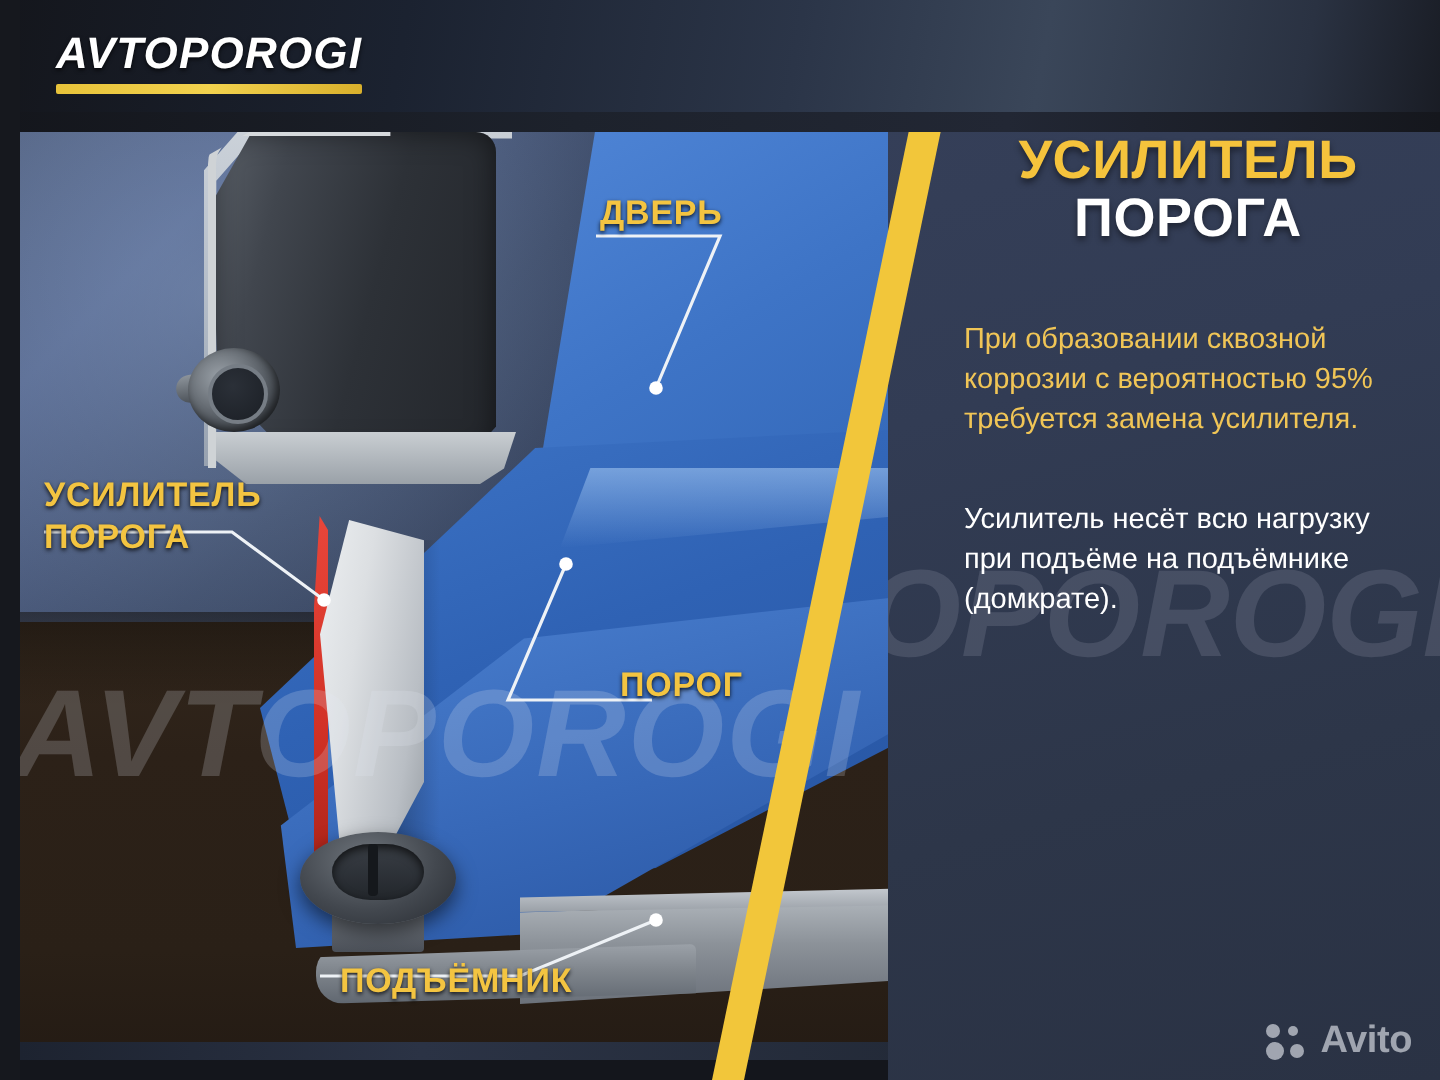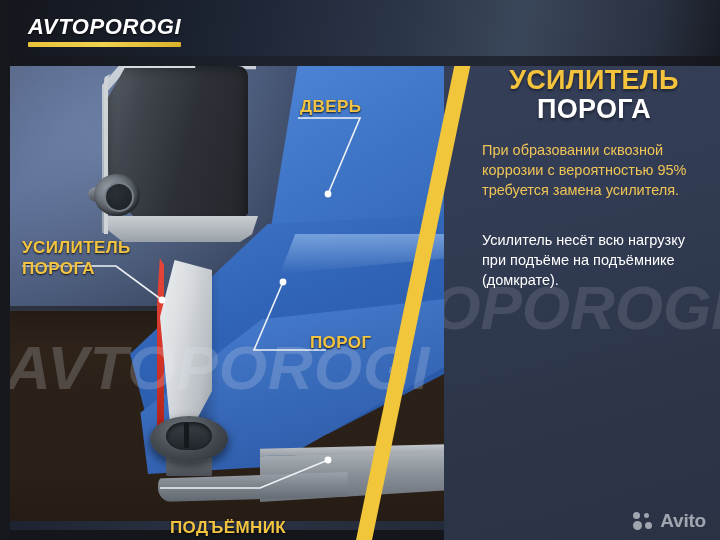--- a/index.html
+++ b/index.html
@@ -253,21 +253,21 @@
   }
   .head .l1{display:block;font-size:27px;color:#f5c33c;text-shadow:0 2px 3px rgba(0,0,0,.45);}
   .head .l2{display:block;font-size:27px;color:#ffffff;text-shadow:0 2px 3px rgba(0,0,0,.45);}
 
   .para{
     font-size:14.5px;line-height:1.38;font-weight:400;
     margin-top:26px;
   }
   .para.gold{color:#f0c556;}
   .para.white{color:#ffffff;}
-  #p1{margin-top:16px;}
+  #p1{margin-top:36px;}
   #p2{margin-top:30px;}
   #p3{margin-top:30px;}
 
   
   .avito{
     position:absolute;right:14px;bottom:10px;z-index:35;
     display:flex;align-items:center;gap:5px;opacity:.62;
   }
   .avito .dots{display:block;width:22px;height:18px;position:relative;}
   .avito .dots i{position:absolute;border-radius:50%;background:#e8ecf2;display:block;}
@@ -342,21 +342,21 @@
 
   <div class="callout" style="left:22px;top:237px;">
     <div class="txt">УСИЛИТЕЛЬ</div>
     <div class="txt">ПОРОГА</div>
   </div>
 
   <div class="callout" style="left:310px;top:332px;">
     <div class="txt">ПОРОГ</div>
   </div>
 
-  <div class="callout" style="left:170px;top:480px;margin-top:37px;">
+  <div class="callout" style="left:170px;top:480px;">
     <div class="txt">ПОДЪЁМНИК</div>
   </div>
 
   <div class="panel">
     <span class="panel-wm">AVTOPOROGI</span>
 
     <div class="panel-inner">
       <div class="head">
         <span class="l1">УСИЛИТЕЛЬ</span>
         <span class="l2">ПОРОГА</span>

